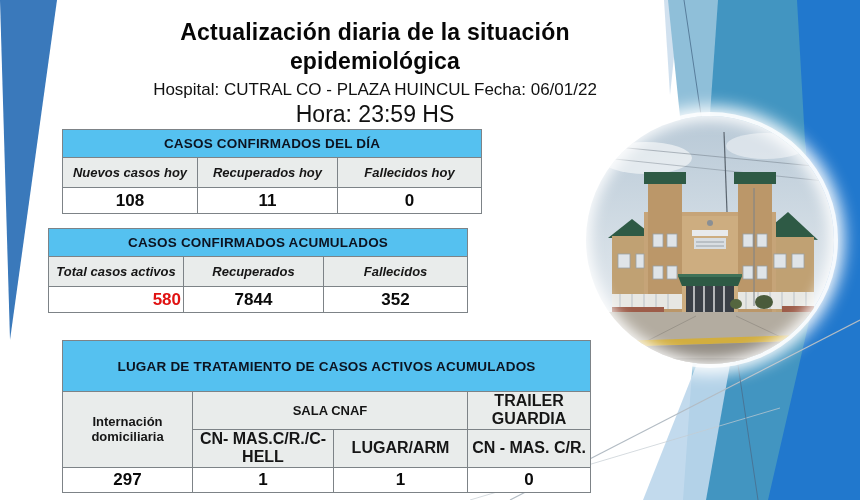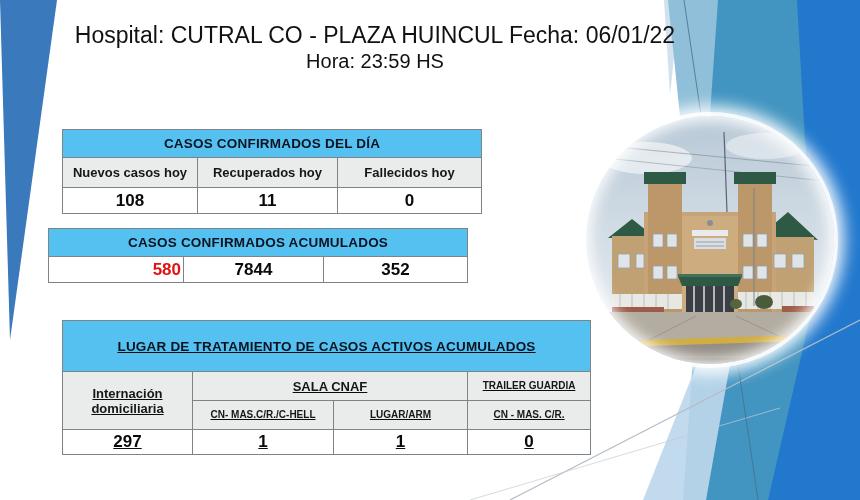--- a/index.html
+++ b/index.html
@@ -4,45 +4,45 @@
 <style>
   html,body{margin:0;padding:0;background:#e8e8e8;}
   .slide{
     position:relative;width:860px;height:500px;background:#ffffff;
     overflow:hidden;font-family:"Liberation Sans",sans-serif;color:#0b0b0b;
   }
   .bg-svg{position:absolute;inset:0;z-index:1;}
   
   .header{position:absolute;left:72px;top:18px;width:606px;text-align:center;z-index:4;}
   .title{font-size:23px;font-weight:bold;line-height:1.28;color:#070707;letter-spacing:.2px;}
-  .subtitle{font-size:23px;line-height:1.22;margin-top:3px;color:#111;}
-  .subtitle2{font-size:20px;line-height:1.2;color:#111;}
+  .subtitle{font-size:17px;line-height:1.22;margin-top:3px;color:#111;}
+  .subtitle2{font-size:23px;line-height:1.2;color:#111;}
   
   .photo-circle{
     position:absolute;left:586px;top:116px;width:248px;height:248px;border-radius:50%;
     overflow:hidden;z-index:3;
     box-shadow:0 0 16px 10px rgba(255,255,255,.95);
   }
   .photo-feather{
     position:absolute;left:582px;top:112px;width:256px;height:256px;border-radius:50%;
     z-index:3;pointer-events:none;
     box-shadow:inset 0 0 14px 9px rgba(255,255,255,.9);
   }
   
   table.t{border-collapse:collapse;table-layout:fixed;position:absolute;z-index:4;background:#fff;}
   table.t td{border:1.6px solid #7d8387;text-align:center;vertical-align:middle;padding:0 2px;overflow:hidden;}
   td.hd{background:#55c1f0;font-weight:bold;font-size:13.5px;color:#0c1320;letter-spacing:.2px;}
   td.lbl{background:#e9eceb;font-weight:bold;font-size:13px;color:#161616;}
-  td.lbl-sm{background:#e9eceb;font-weight:bold;font-size:10px;color:#161616;line-height:1.15;}
+  td.lbl-sm{background:#e9eceb;font-weight:bold;font-size:16px;color:#161616;line-height:1.15;}
   td.val{background:#ffffff;font-weight:bold;font-size:17px;color:#0a0a0a;margin-top:20px;}
   td.val.red{color:#e01212;text-align:right;}
   #t-daily{left:62px;top:129px;width:419px;}
   #t-cumul{left:48px;top:228px;width:419px;}
-  #t-treat{left:62px;top:320px;width:528px;text-decoration:underline;}
-  .rh-hd{height:28px;} .rh-lbl{height:30px;} .rh-val{height:26px;}
+  #t-treat{left:62px;top:340px;width:528px;}
+  .rh-hd{height:28px;} .rh-lbl{height:30px;font-style:italic;} .rh-val{height:26px;}
   .rh-hd3{height:51px;} .rh-sub{height:29px;} .rh-val3{height:25px;}
 </style>
 </head>
 <body>
 
 <div class="slide">
 
   <svg class="bg-svg" viewBox="0 0 860 500" aria-hidden="true">
 
     <polygon points="0,0 57,0 10,340" fill="#3a79bb"></polygon>
@@ -143,20 +143,24 @@
       <line x1="20" y1="246" x2="110" y2="200" stroke="#9a948a" stroke-width="1"></line>
       <line x1="150" y1="200" x2="235" y2="240" stroke="#9a948a" stroke-width="1"></line>
       <polygon points="0,226 248,218 248,224 0,232" fill="#d2ae3f"></polygon>
       <polygon points="0,232 248,224 248,248 0,248" fill="#938d84"></polygon>
       <rect x="0" y="242" width="248" height="6" fill="#7d776e"></rect>
     </svg>
   </div>
   <div class="photo-feather"></div>
 
   <div class="header">
+    <div class="title">
+      <span>Actualización diaria de la situación</span><br>
+      <span>epidemiológica</span>
+    </div>
     <div class="subtitle">Hospital: CUTRAL CO - PLAZA HUINCUL Fecha: 06/01/22</div>
     <div class="subtitle2">Hora: 23:59 HS</div>
   </div>
 
   <table class="t" id="t-daily">
     <colgroup>
         <col style="width:135px">
         <col style="width:140px">
         <col style="width:144px">
       </colgroup>
@@ -180,20 +184,25 @@
   <table class="t" id="t-cumul">
     <colgroup>
         <col style="width:135px">
         <col style="width:140px">
         <col style="width:144px">
       </colgroup>
     <tbody>
         <tr class="rh-hd">
           <td class="hd" colspan="3">CASOS CONFIRMADOS ACUMULADOS</td>
         </tr>
+    <tr class="rh-lbl">
+      <td class="lbl">Total casos activos</td>
+      <td class="lbl">Recuperados</td>
+      <td class="lbl">Fallecidos</td>
+    </tr>
     <tr class="rh-val">
       <td class="val red">580</td>
       <td class="val">7844</td>
       <td class="val">352</td>
     </tr>
   </tbody>
     </table>
 
   <table class="t" id="t-treat">
     <colgroup>

